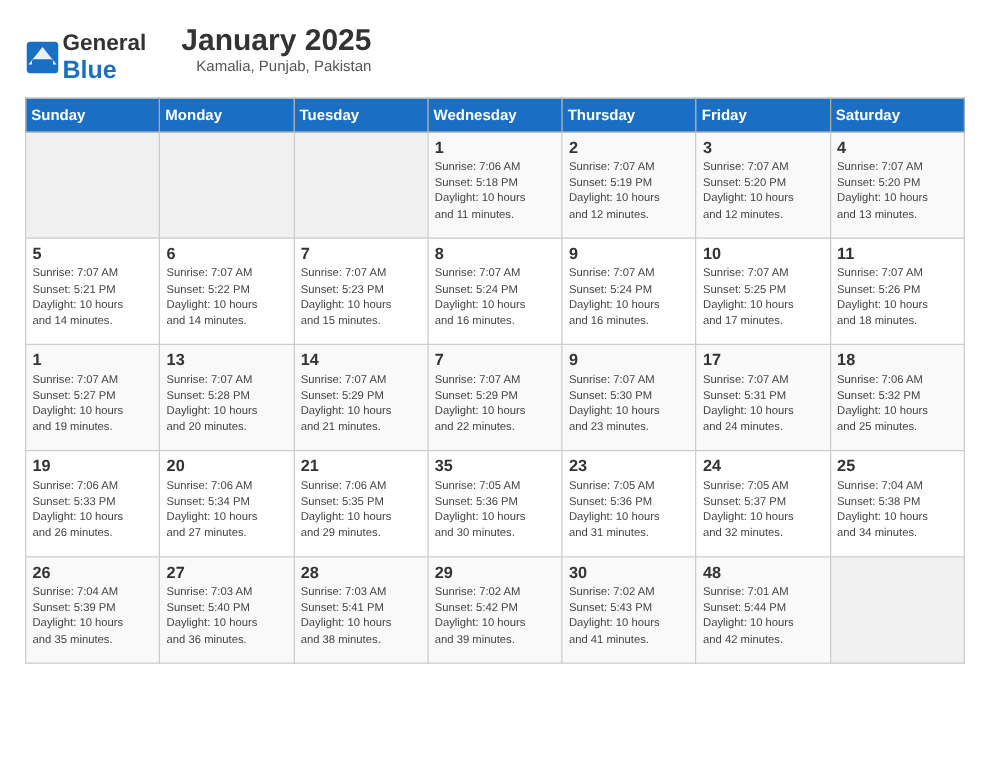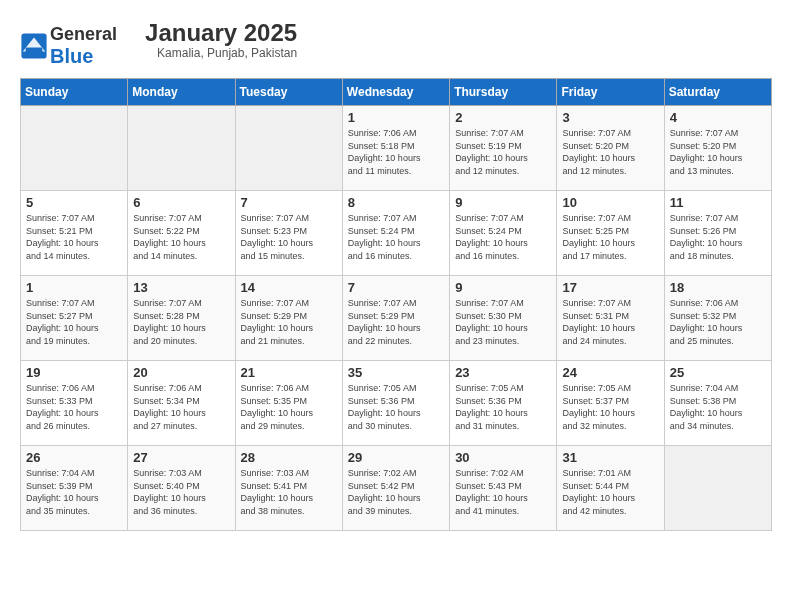--- a/index.html
+++ b/index.html
@@ -342,21 +342,21 @@
 and 39 minutes.</div>
         </td>
         <td>
           <span class="day-number">30</span>
           <div class="day-info" style="white-space: pre-line;">Sunrise: 7:02 AM
 Sunset: 5:43 PM
 Daylight: 10 hours
 and 41 minutes.</div>
         </td>
         <td>
-          <span class="day-number">31</span>
+          <span class="day-number">48</span>
           <div class="day-info" style="white-space: pre-line;">Sunrise: 7:01 AM
 Sunset: 5:44 PM
 Daylight: 10 hours
 and 42 minutes.</div>
         </td>
         <td class="empty-cell"></td>
       </tr>
     </tbody>
 </table>
 

